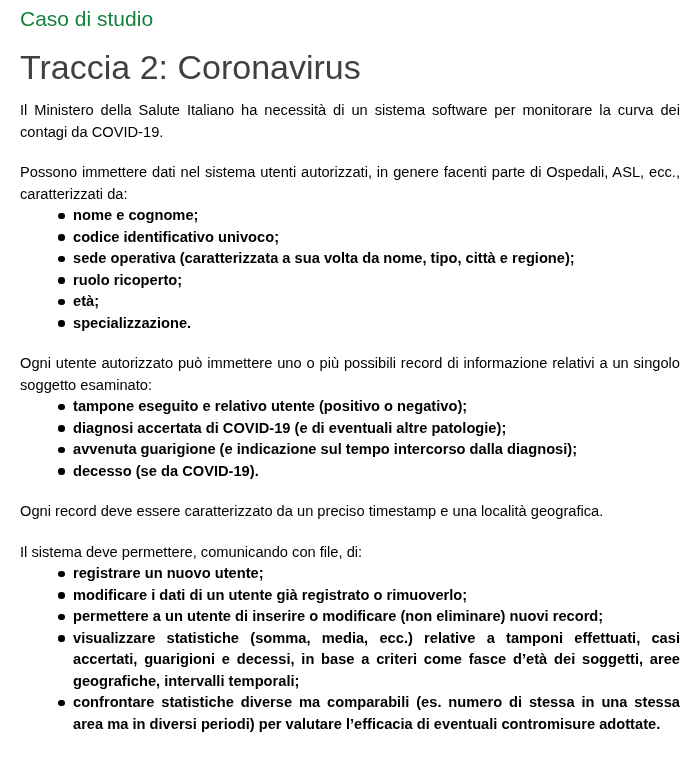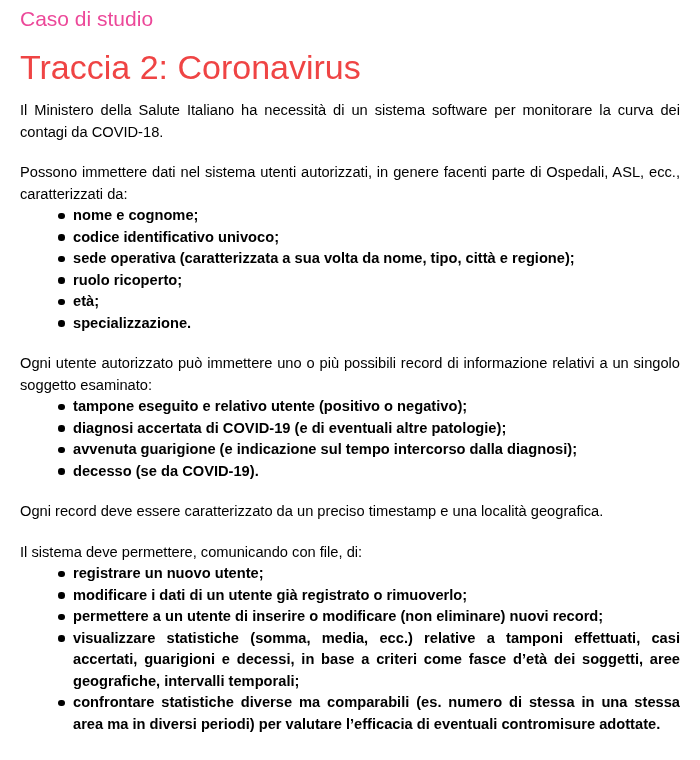--- a/index.html
+++ b/index.html
@@ -19,28 +19,28 @@
     padding: 6px 20px 0 20px;
     font-family: "Liberation Sans", sans-serif;
     color: #000000;
     background: #ffffff;
   }
   .kicker {
     font-size: 21px;
     font-weight: 400;
     line-height: 26px;
     margin: 0;
-    color: #ec4899;
+    color: #15803d;
   }
   .doc-title {
     font-size: 34px;
     font-weight: 400;
     line-height: 42px;
     margin: 14px 0 12px 0;
-    color: #ef4444;
+    color: #404040;
   }
   .page p {
     font-size: 14.67px;
     line-height: 21.5px;
     margin: 0 0 19px 0;
     text-align: justify;
   }
   .page p.has-list {
     margin-bottom: 0;
     margin-top: 14px;
@@ -74,21 +74,21 @@
 </style>
 </head>
 <body>
 
 <div class="page">
 
   <h2 class="kicker">Caso di studio</h2>
 
   <h1 class="doc-title">Traccia 2: Coronavirus</h1>
 
-  <p>Il Ministero della Salute Italiano ha necessità di un sistema software per monitorare la curva dei contagi da COVID-18.</p>
+  <p>Il Ministero della Salute Italiano ha necessità di un sistema software per monitorare la curva dei contagi da COVID-19.</p>
 
   <p class="has-list">Possono immettere dati nel sistema utenti autorizzati, in genere facenti parte di Ospedali, ASL, ecc., caratterizzati da:</p>
   <ul>
     <li>nome e cognome;</li>
     <li>codice identificativo univoco;</li>
     <li>sede operativa (caratterizzata a sua volta da nome, tipo, città e regione);</li>
     <li>ruolo ricoperto;</li>
     <li>età;</li>
     <li>specializzazione.</li>
   </ul>

